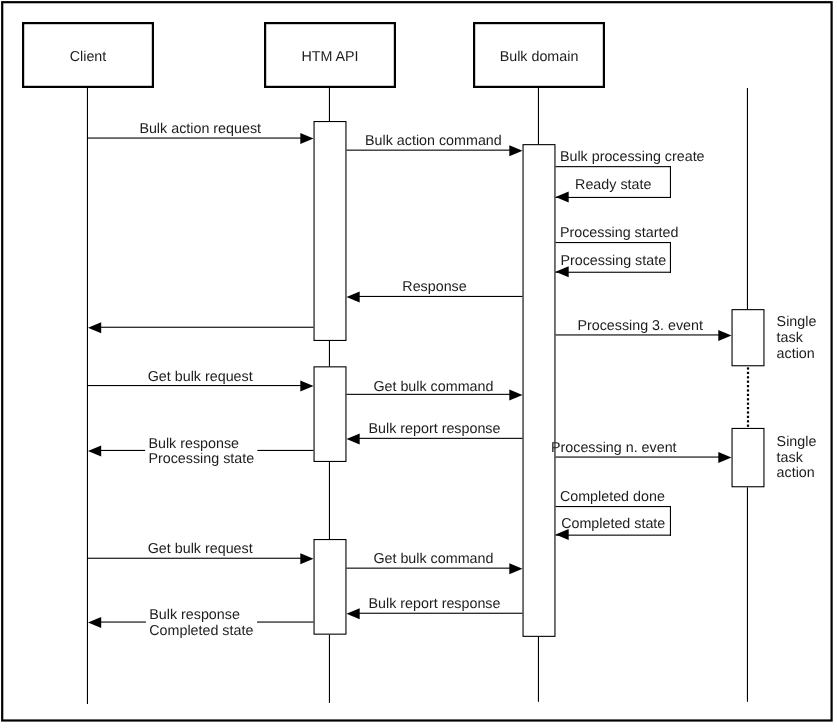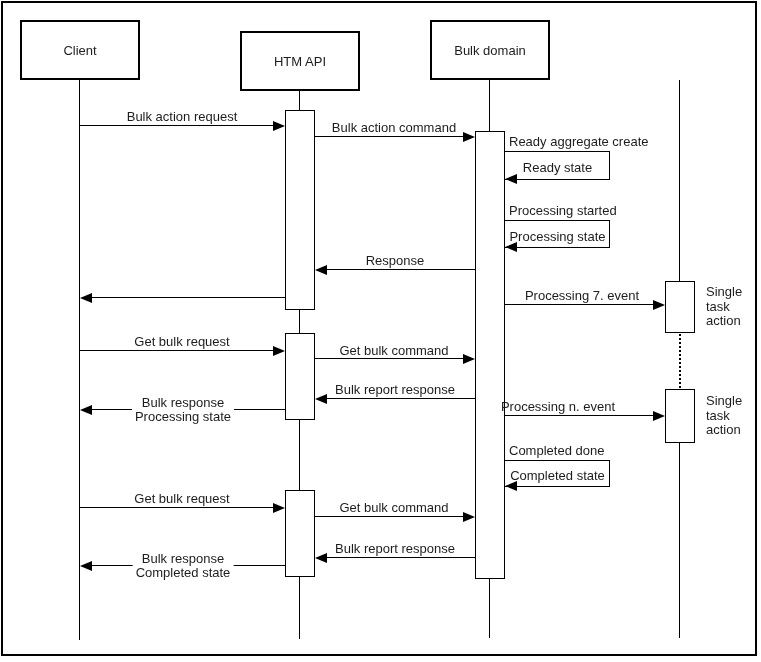--- a/index.html
+++ b/index.html
@@ -17,38 +17,38 @@
   .tbox{position:absolute;width:30px;border:1.5px solid #000;background:#fff;
         box-sizing:border-box;z-index:2}
   .hline{position:absolute;height:0;border-top:1.5px solid #000;z-index:3}
   .ah-r,.ah-l{position:absolute;width:0;height:0;border-top:5px solid transparent;
         border-bottom:5px solid transparent;z-index:3}
   .ah-r{border-left:12px solid #000}
   .ah-l{border-right:12px solid #000}
   .mlabel{position:absolute;font-size:13px;line-height:14px;height:14px;white-space:nowrap;
         transform:translateX(-50%);z-index:4}
   .mlabel2{position:absolute;font-size:13px;line-height:14px;white-space:nowrap;
-        transform:translate(-50%,-50%);text-align:center;background:#fff;
+        transform:translate(-50%,-50%);text-align:left;background:#fff;
         padding:0 3px;z-index:4}
   .selfmsg{position:absolute;border:1.5px solid #000;border-left:none;
         box-sizing:border-box;z-index:3}
   .slabel{position:absolute;font-size:13px;line-height:14px;white-space:nowrap;z-index:4}
   .rlabel{position:absolute;font-size:13px;line-height:14px;text-align:center;z-index:4}
   .tlabel{position:absolute;width:54px;font-size:13px;line-height:14.5px;z-index:4}
 </style>
 </head>
 <body>
 
 <div class="stage">
   <div class="frame"></div>
 
   <div class="pbox" style="left:20px;top:20px">
     <span>Client</span>
   </div>
-  <div class="pbox" style="left:240px;top:31px">
+  <div class="pbox" style="left:240px;top:20px">
     <span>HTM API</span>
   </div>
   <div class="pbox" style="left:430px;top:20px">
     <span>Bulk domain</span>
   </div>
 
   <div class="lifeline" style="left:79px;top:80px;height:560px"></div>
   <div class="lifeline" style="left:299px;top:80px;height:559px"></div>
   <div class="lifeline" style="left:489px;top:80px;height:558px"></div>
   <div class="lifeline" style="left:679px;top:80px;height:202px"></div>
@@ -68,38 +68,38 @@
   <div class="hline" style="left:80px;top:125px;width:194px"></div>
   <div class="ah-r" style="left:273px;top:121px"></div>
   <div class="mlabel" style="left:182px;top:110px">Bulk action request</div>
 
   <div class="hline" style="left:315px;top:136px;width:149px"></div>
   <div class="ah-r" style="left:463px;top:132px"></div>
   <div class="mlabel" style="left:394px;top:121px">Bulk action command</div>
 
   <div class="selfmsg" style="left:505px;top:151px;width:105px;height:29px"></div>
   <div class="ah-l" style="left:505px;top:174px"></div>
-  <div class="slabel" style="left:509px;top:135px">Ready aggregate create</div>
+  <div class="slabel" style="left:509px;top:135px">Bulk processing create</div>
   <div class="rlabel" style="left:505px;top:161px;width:105px">Ready state</div>
 
   <div class="selfmsg" style="left:505px;top:220px;width:105px;height:28px"></div>
   <div class="ah-l" style="left:505px;top:242px"></div>
   <div class="slabel" style="left:509px;top:204px">Processing started</div>
   <div class="rlabel" style="left:505px;top:230px;width:105px">Processing state</div>
 
   <div class="hline" style="left:326px;top:269px;width:149px"></div>
   <div class="ah-l" style="left:315px;top:265px"></div>
   <div class="mlabel" style="left:395px;top:254px">Response</div>
 
   <div class="hline" style="left:91px;top:297px;width:194px"></div>
   <div class="ah-l" style="left:80px;top:293px"></div>
 
   <div class="hline" style="left:505px;top:304px;width:149px"></div>
   <div class="ah-r" style="left:653px;top:300px"></div>
-  <div class="mlabel" style="left:582px;top:289px">Processing 7. event</div>
+  <div class="mlabel" style="left:582px;top:289px">Processing 3. event</div>
 
   <div class="hline" style="left:80px;top:350px;width:194px"></div>
   <div class="ah-r" style="left:273px;top:346px"></div>
   <div class="mlabel" style="left:182px;top:335px">Get bulk request</div>
 
   <div class="hline" style="left:315px;top:358px;width:149px"></div>
   <div class="ah-r" style="left:463px;top:354px"></div>
   <div class="mlabel" style="left:394px;top:344px">Get bulk command</div>
 
   <div class="hline" style="left:326px;top:398px;width:149px"></div>

